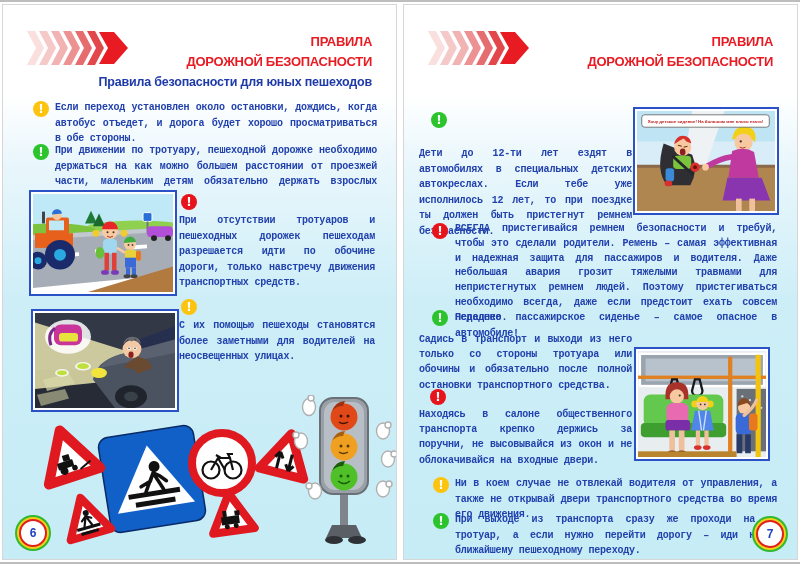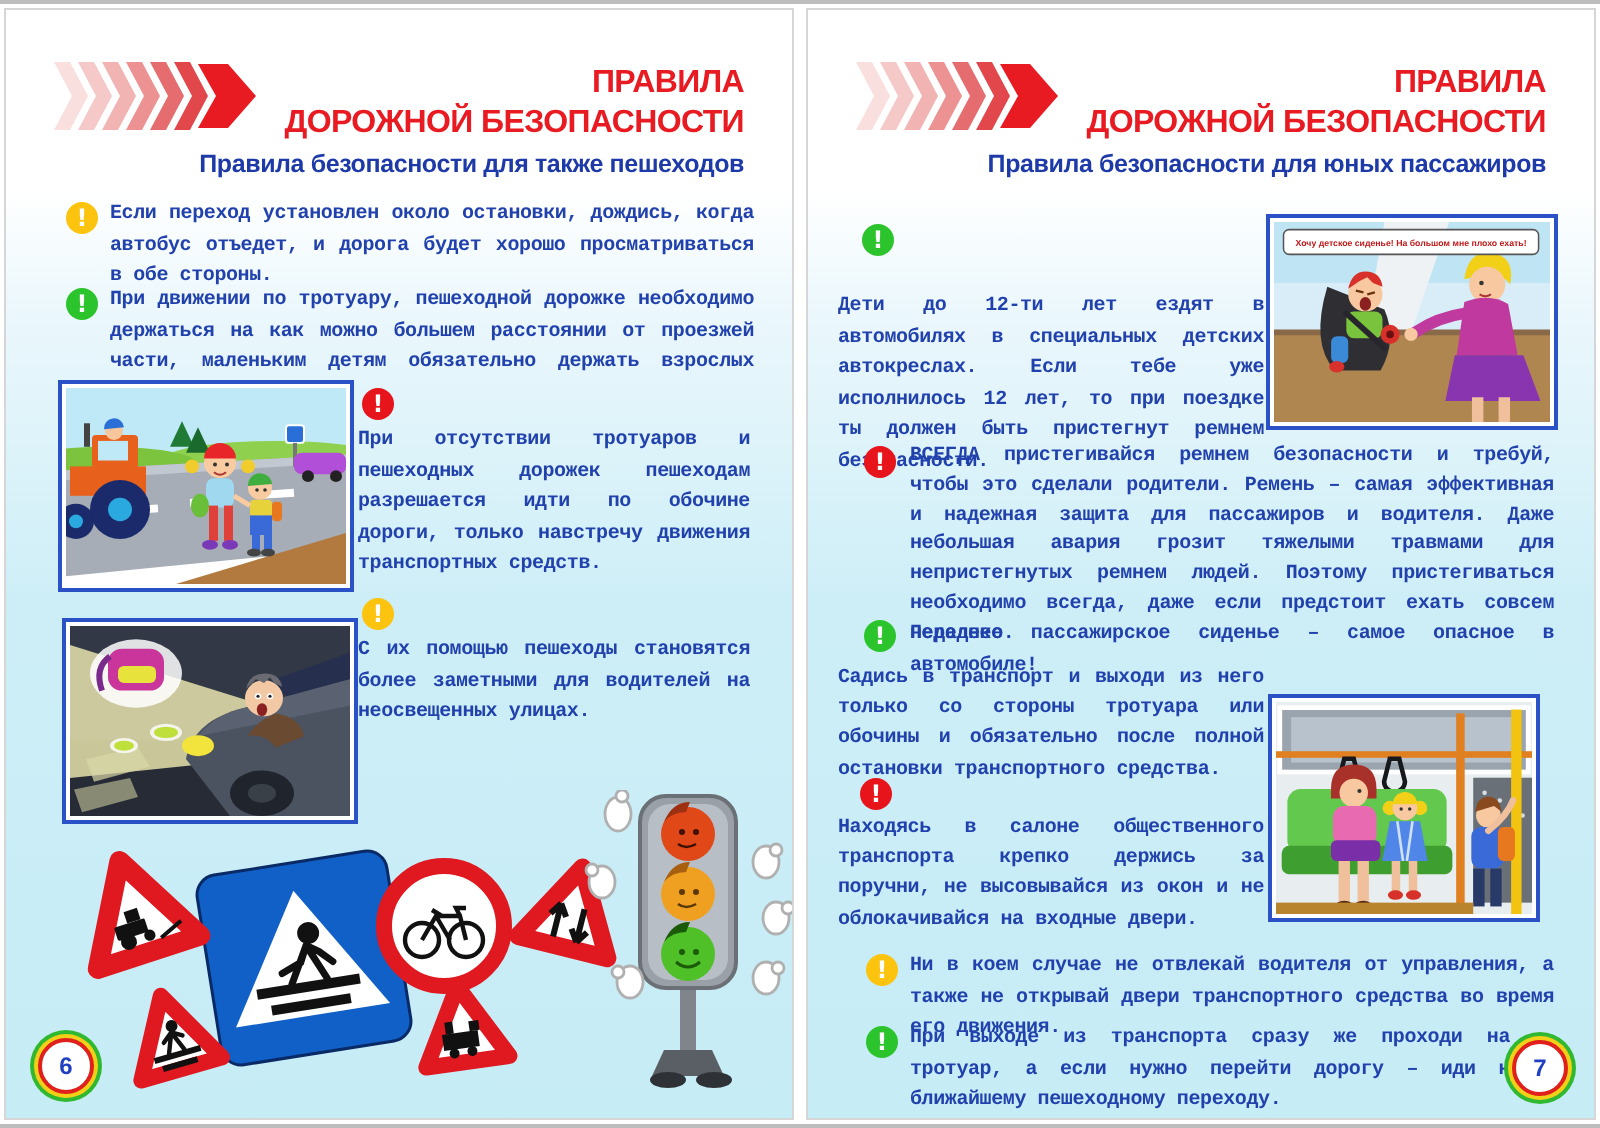--- a/index.html
+++ b/index.html
@@ -5,21 +5,21 @@
   html,body{margin:0;padding:0;background:#fff;}
   .sheet{position:relative;width:800px;height:564px;background:#fff;overflow:hidden;
          border-top:2px solid #bdbdbd;border-bottom:2px solid #bdbdbd;box-sizing:border-box;
          font-family:"Liberation Sans",sans-serif;}
   .page{position:absolute;top:2px;height:556px;width:395px;background:#fff;border:1px solid #d6d6d6;box-sizing:border-box;overflow:hidden;}
   .page.left{left:2px;} .page.right{left:403px;}
   .contentbg{position:absolute;left:0;right:0;top:90px;bottom:0;
      background:linear-gradient(180deg,#ffffff 0%,#eaf7fc 14%,#cdeef7 45%,#c6ecf6 100%);}
   .chevrons{position:absolute;left:24px;top:26px;}
   .titles{position:absolute;right:24px;top:27px;text-align:right;}
-  .t1{color:#e81b23;font-weight:bold;font-size:16px;line-height:20px;letter-spacing:-0.3px;}
+  .t1{color:#e81b23;font-weight:bold;font-size:13px;line-height:20px;letter-spacing:-0.3px;}
   .t2{color:#1d3aa8;font-weight:bold;font-size:12.5px;margin-top:3px;letter-spacing:-0.2px;}
   .icn{position:absolute;width:16px;height:16px;border-radius:50%;color:#fff;font-weight:bold;
        font-size:12px;line-height:16px;text-align:center;font-family:"DejaVu Sans",sans-serif;}
   .icn.y{background:#fcc40f}.icn.g{background:#2cc42c}.icn.r{background:#e8141c}
   .txt{position:absolute;color:#2141ad;font-weight:bold;font-size:10px;line-height:15.6px;
        letter-spacing:-0.2px;text-align:justify;font-family:Liberation Mono, monospace;}
   .txt p{margin:0;}
   .pic{position:absolute;background:#fff;border:2px solid #2a52c6;padding:2px;box-sizing:border-box;}
   .pic svg{display:block;width:100%;height:100%;}
   .badge{position:absolute;width:24px;height:24px;border-radius:50%;background:#fff;
@@ -42,21 +42,21 @@
       <path d="M24,0 h8 l9,17 l-9,17 h-8 l9,-17 z" fill="#f2b3b3"></path>
       <path d="M36,0 h8 l9,17 l-9,17 h-8 l9,-17 z" fill="#ec9293"></path>
       <path d="M48,0 h8 l9,17 l-9,17 h-8 l9,-17 z" fill="#e66d6f"></path>
       <path d="M60,0 h8 l9,17 l-9,17 h-8 l9,-17 z" fill="#e2484b"></path>
       <path d="M72,1 h15 l14,16 l-14,16 h-15 l9,-16 z" fill="#e81b23"></path>
     </svg>
 
     <div class="titles">
       <div class="t1">ПРАВИЛА</div>
       <div class="t1">ДОРОЖНОЙ БЕЗОПАСНОСТИ</div>
-      <div class="t2">Правила безопасности для также пешеходов</div>
+      <div class="t2">Правила безопасности для юных пешеходов</div>
     </div>
 
     <span class="icn y" style="left:30px;top:96px">!</span>
     <div class="txt" style="left:52px;top:95px;width:322px">Если переход установлен около остановки, дождись, когда автобус отъедет, и дорога будет хорошо просматриваться в обе стороны.</div>
 
     <span class="icn g" style="left:30px;top:139px">!</span>
     <div class="txt" style="left:52px;top:138px;width:322px">При движении по тротуару, пешеходной дорожке необходимо держаться на как можно большем расстоянии от проезжей части, маленьким детям обязательно держать взрослых (родителей) за руку.</div>
 
     <div class="pic" style="left:26px;top:185px;width:148px;height:106px">
       <svg viewBox="0 0 140 100" preserveAspectRatio="none">
@@ -265,21 +265,20 @@
       <path d="M24,0 h8 l9,17 l-9,17 h-8 l9,-17 z" fill="#f2b3b3"></path>
       <path d="M36,0 h8 l9,17 l-9,17 h-8 l9,-17 z" fill="#ec9293"></path>
       <path d="M48,0 h8 l9,17 l-9,17 h-8 l9,-17 z" fill="#e66d6f"></path>
       <path d="M60,0 h8 l9,17 l-9,17 h-8 l9,-17 z" fill="#e2484b"></path>
       <path d="M72,1 h15 l14,16 l-14,16 h-15 l9,-16 z" fill="#e81b23"></path>
     </svg>
 
     <div class="titles">
       <div class="t1">ПРАВИЛА</div>
       <div class="t1">ДОРОЖНОЙ БЕЗОПАСНОСТИ</div>
-      <div class="t2">Правила безопасности для юных пассажиров</div>
     </div>
 
     <span class="icn g" style="left:27px;top:107px">!</span>
     <div class="txt" style="left:15px;top:141px;width:213px">Дети до 12-ти лет ездят в автомобилях в специальных детских автокреслах. Если тебе уже исполнилось 12 лет, то при поездке ты должен быть пристегнут ремнем безопасности.</div>
 
     <div class="pic" style="left:229px;top:102px;width:146px;height:108px">
       <svg viewBox="0 0 145 105" preserveAspectRatio="none">
         <rect width="145" height="105" fill="#d8edf8"></rect>
         <rect width="145" height="32" fill="#bfe4f4"></rect>
         <polygon points="58,0 92,0 72,58 48,58" fill="#eef2f4"></polygon>

